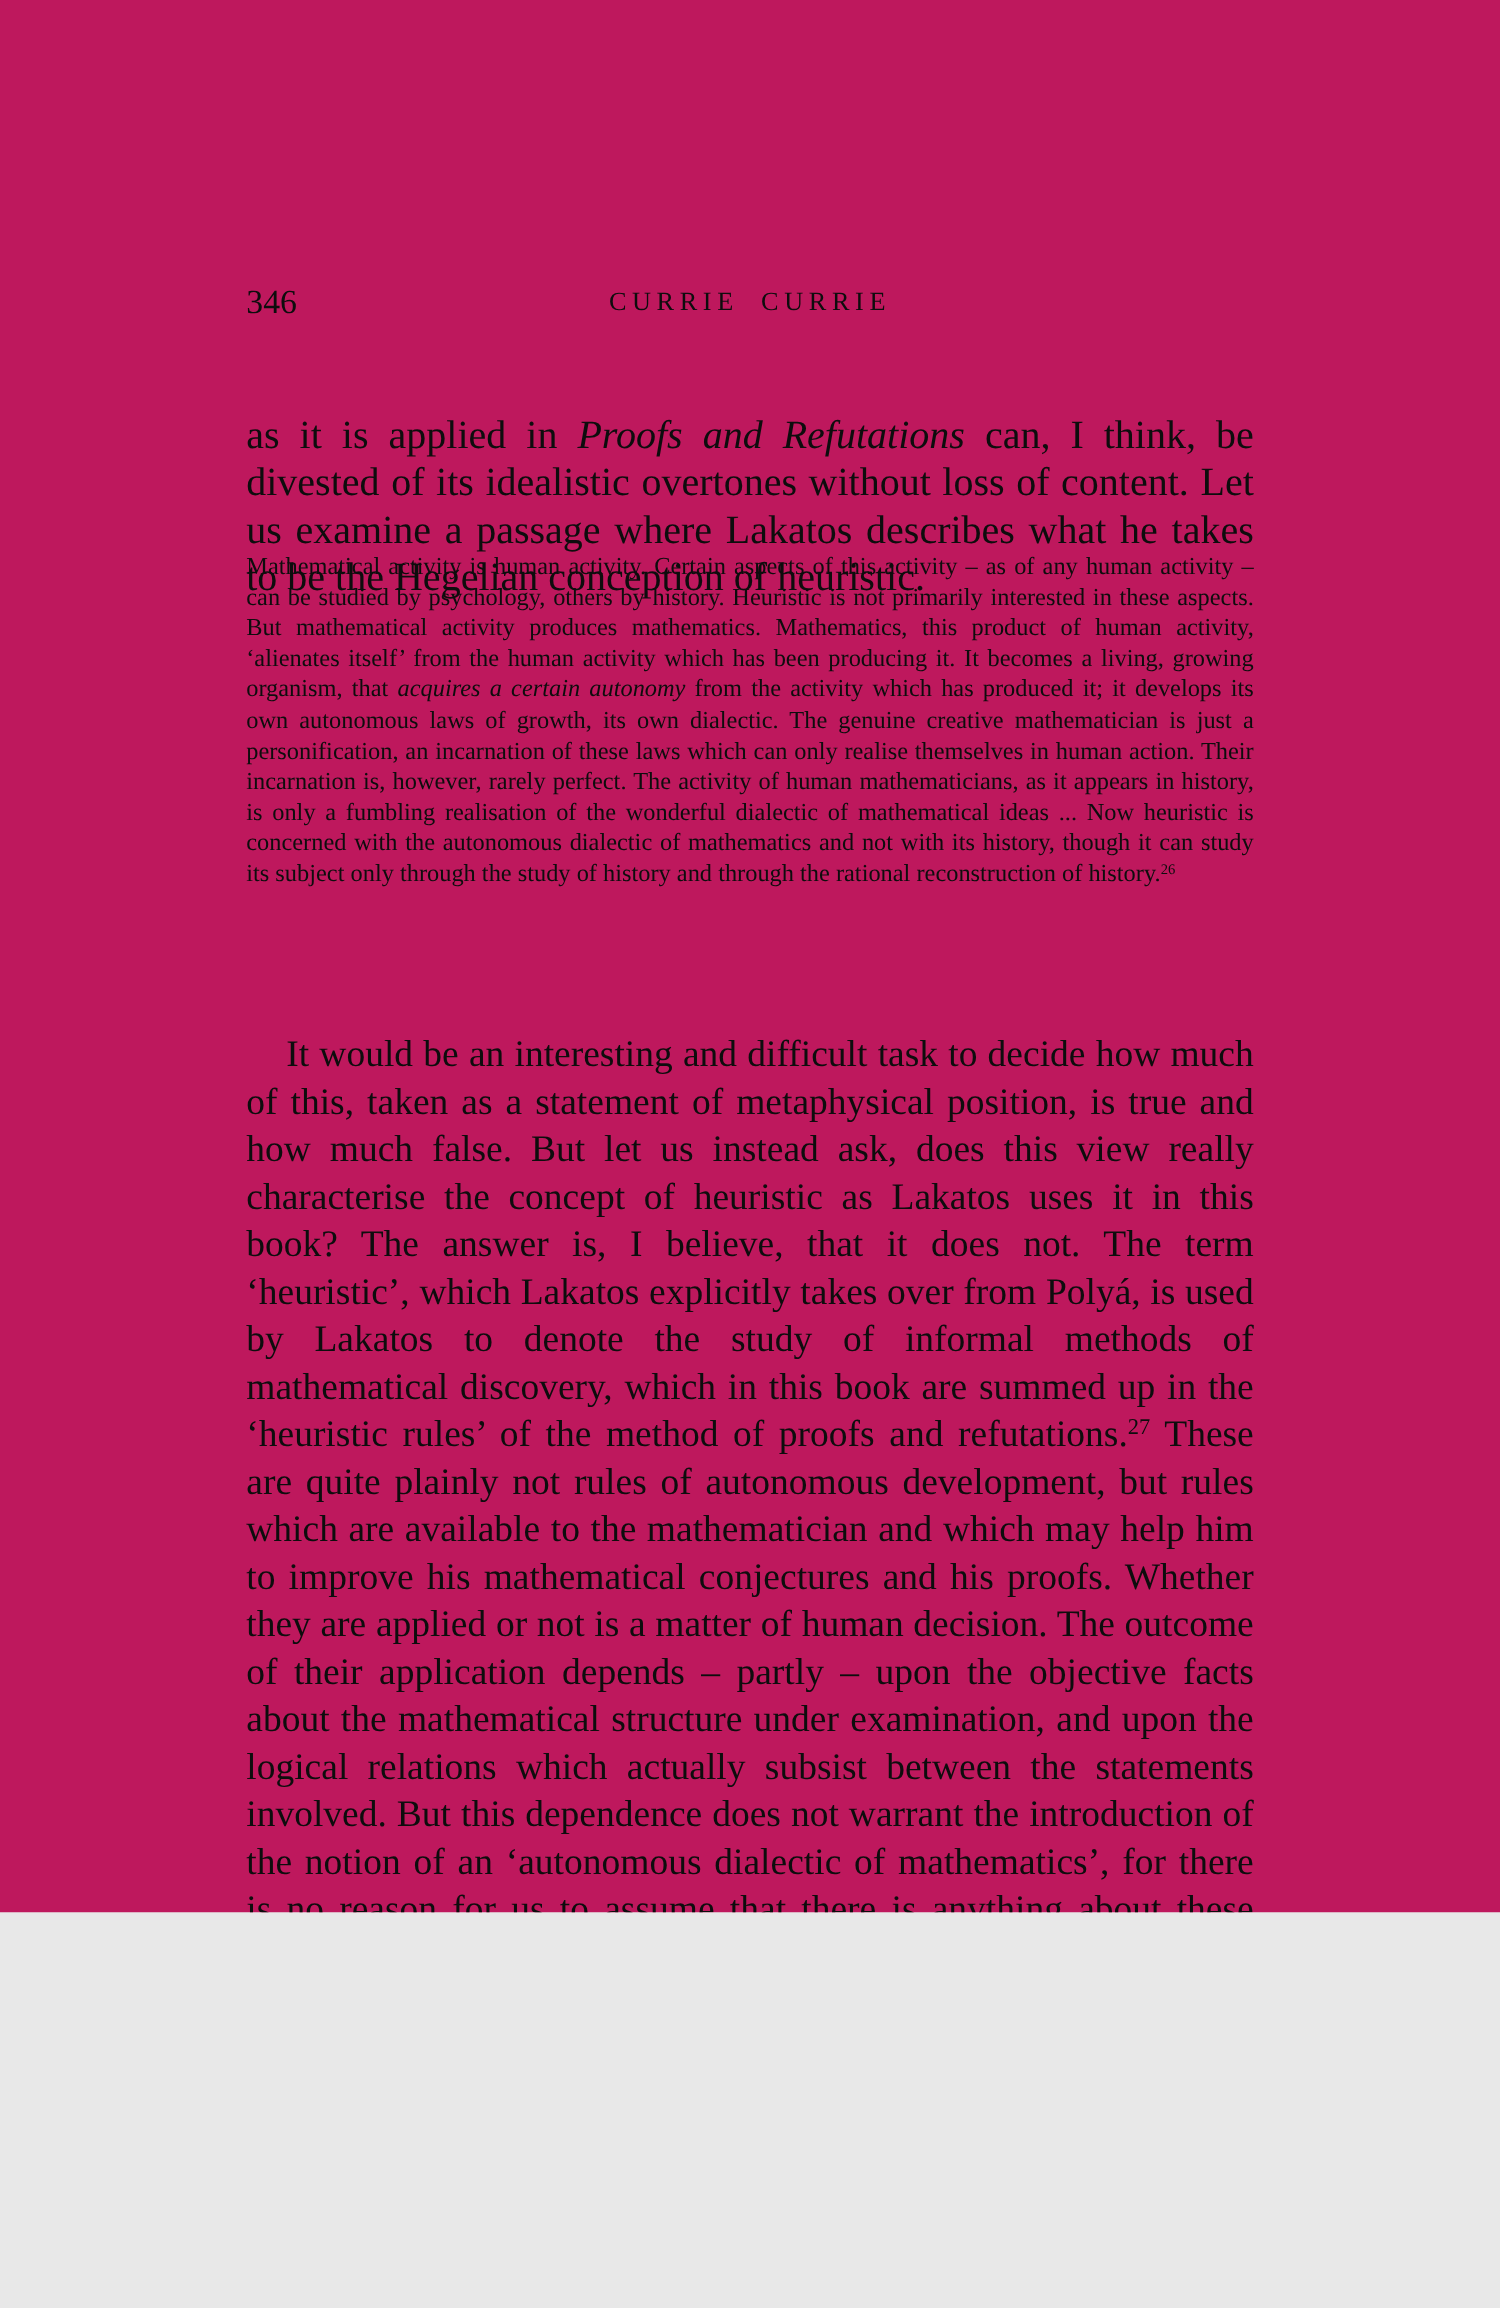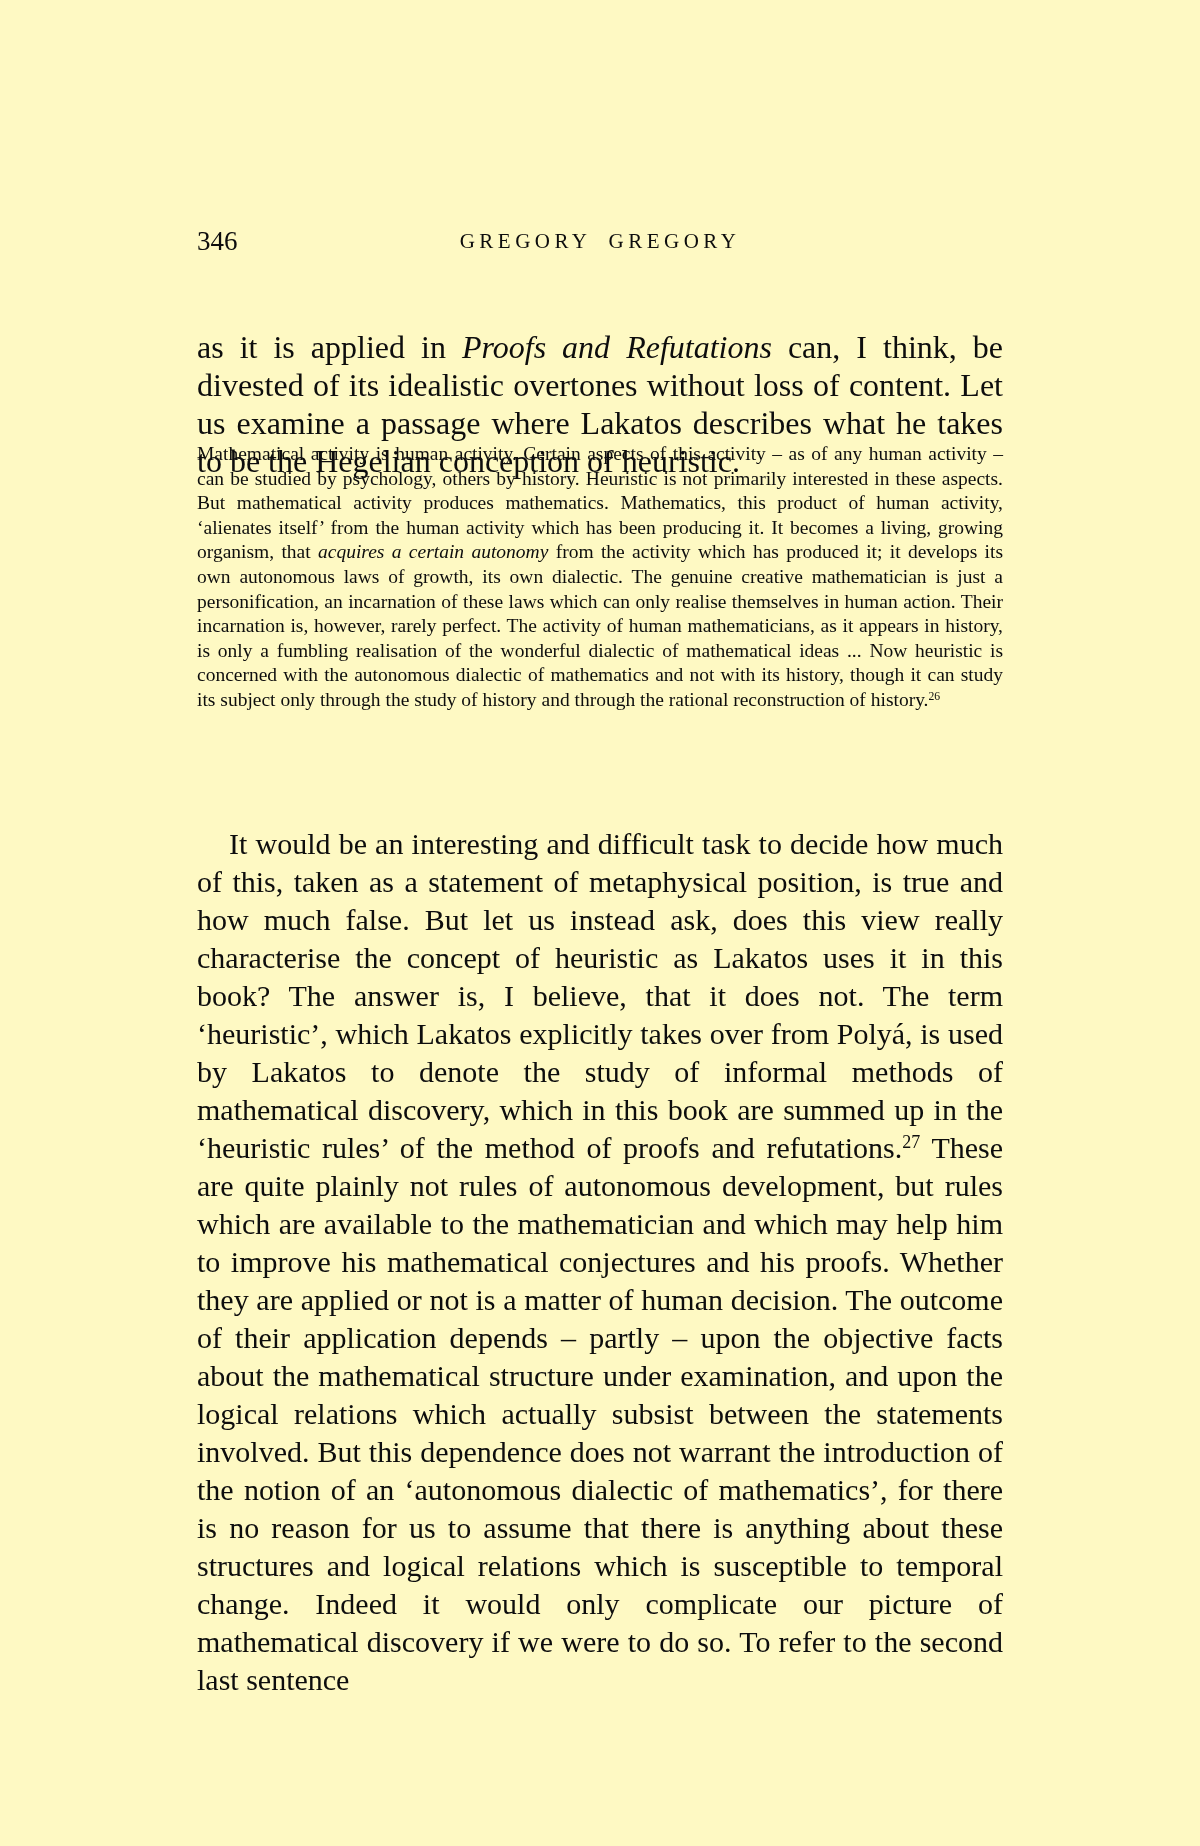--- a/index.html
+++ b/index.html
@@ -3,23 +3,23 @@
 <meta charset="utf-8">
 <style>
   html, body {
     margin: 0;
     padding: 0;
     background: #e8e8e8;
   }
   .page {
     position: relative;
     width: 1200px;
-    height: 1846px;
+    height: 1530px;
     margin: 0 auto;
-    background: #fef9c3;
+    background: #be185d;
     color: #0d0d0d;
     font-family: "Liberation Serif", serif;
     overflow: hidden;
   }
   .textblock {
     position: absolute;
     left: 197px;
     width: 806px;
   }
   .header {
@@ -70,21 +70,21 @@
     top: -0.55em;
   }
 </style>
 </head>
 <body>
 
 <div class="page">
 
   <div class="textblock header">
     <span class="pagenum">346</span>
-    <div class="runhead">GREGORY GREGORY</div>
+    <div class="runhead">CURRIE CURRIE</div>
   </div>
 
   <p class="textblock intro"><span>as it is applied in </span><span class="italic">Proofs and Refutations</span><span> can, I think, be divested of its idealistic overtones without loss of content. Let us examine a passage where Lakatos describes what he takes to be the Hegelian conception of heuristic.</span></p>
 
   <div class="textblock quote"><span>Mathematical activity is human activity. Certain aspects of this activity – as of any human activity – can be studied by psychology, others by history. Heuristic is not primarily interested in these aspects. But mathematical activity produces mathematics. Mathematics, this product of human activity, ‘alienates itself’ from the human activity which has been producing it. It becomes a living, growing organism, that </span><span class="italic">acquires a certain autonomy</span><span> from the activity which has produced it; it develops its own autonomous laws of growth, its own dialectic. The genuine creative mathematician is just a personification, an incarnation of these laws which can only realise themselves in human action. Their incarnation is, however, rarely perfect. The activity of human mathematicians, as it appears in history, is only a fumbling realisation of the wonderful dialectic of mathematical ideas ... Now heuristic is concerned with the autonomous dialectic of mathematics and not with its history, though it can study its subject only through the study of history and through the rational reconstruction of history.</span><sup class="fnref">26</sup></div>
 
   <p class="textblock closing"><span>It would be an interesting and difficult task to decide how much of this, taken as a statement of metaphysical position, is true and how much false. But let us instead ask, does this view really characterise the concept of heuristic as Lakatos uses it in this book? The answer is, I believe, that it does not. The term ‘heuristic’, which Lakatos explicitly takes over from Polyá, is used by Lakatos to denote the study of informal methods of mathematical discovery, which in this book are summed up in the ‘heuristic rules’ of the method of proofs and refutations.</span><sup class="fnref">27</sup><span> These are quite plainly not rules of autonomous development, but rules which are available to the mathematician and which may help him to improve his mathematical conjectures and his proofs. Whether they are applied or not is a matter of human decision. The outcome of their application depends – partly – upon the objective facts about the mathematical structure under examination, and upon the logical relations which actually subsist between the statements involved. But this dependence does not warrant the introduction of the notion of an ‘autonomous dialectic of mathematics’, for there is no reason for us to assume that there is anything about these structures and logical relations which is susceptible to temporal change. Indeed it would only complicate our picture of mathematical discovery if we were to do so. To refer to the second last sentence</span></p>
 
 </div>
 

